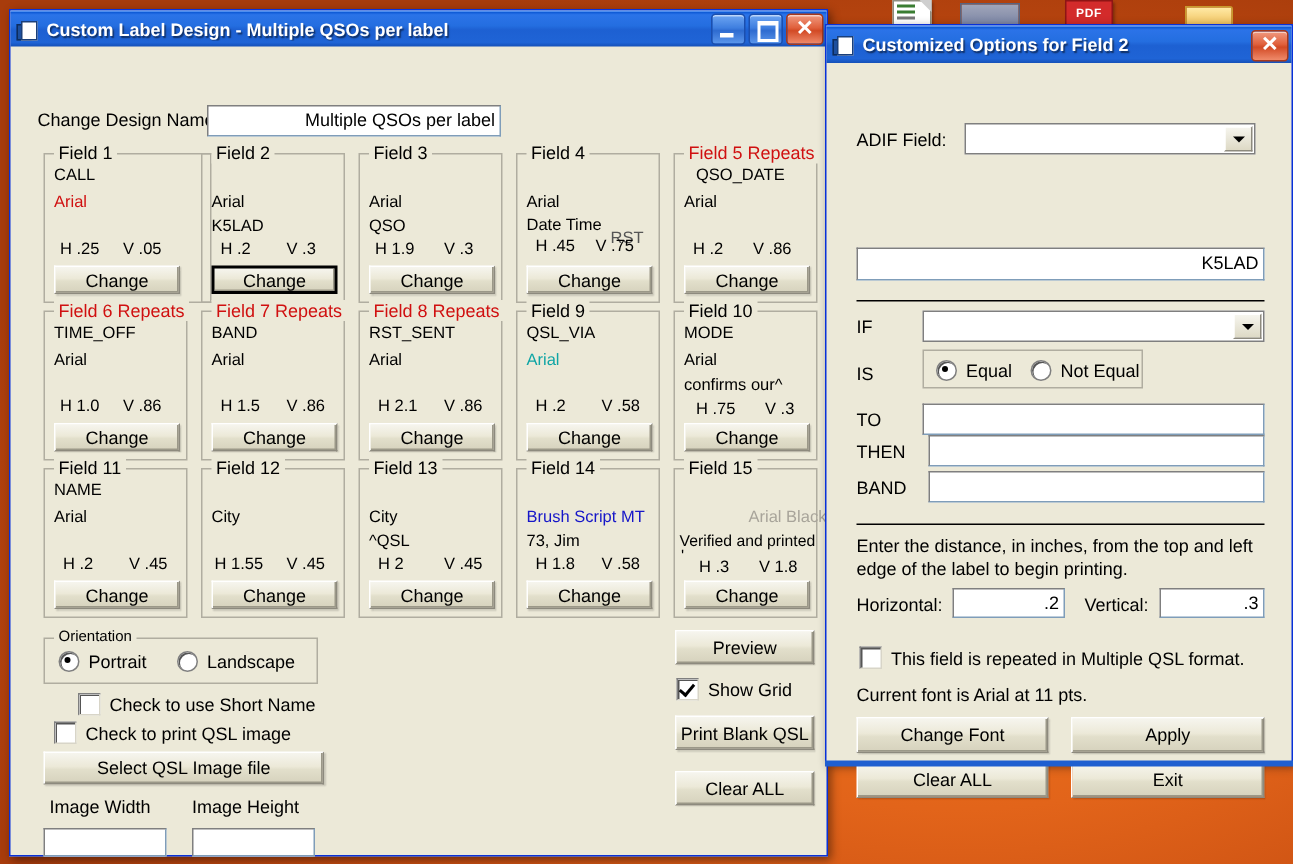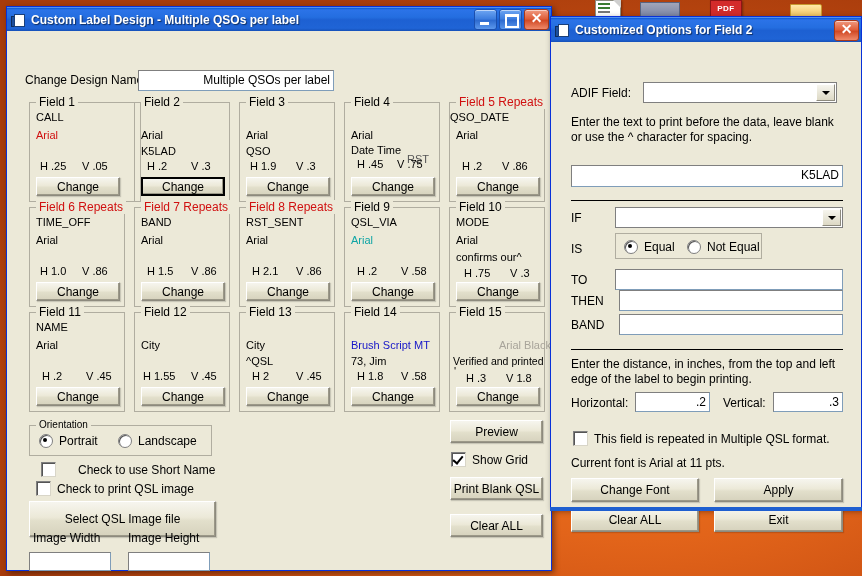--- a/index.html
+++ b/index.html
@@ -469,21 +469,21 @@
         <span class="ln" style="left:6px; top:26px;">Arial</span>
         <span class="ln" style="left:6px; top:41px;">Date          Time</span>
         <span class="ln" style="left:62px; top:50px; color:#555;">RST</span>
         <span class="ln" style="left:12px; top:55px;">H .45</span>
         <span class="ln" style="left:52px; top:55px;">V .75</span>
         <span class="btn" style="left:6px; top:74px; width:84px; height:19px;">Change</span>
       </div>
 
       <div class="grp repeat" style="left:442px; top:71px; width:96px; height:100px;">
         <span class="cap">Field 5 Repeats</span>
-        <span class="ln" style="left:0; top:8px;">QSO_DATE</span>
+        <span class="ln" style="left:14px; top:8px;">QSO_DATE</span>
         <span class="ln" style="left:6px; top:26px;">Arial</span>
         <span class="ln" style="left:12px; top:57px;">H .2</span>
         <span class="ln" style="left:52px; top:57px;">V .86</span>
         <span class="btn" style="left:6px; top:74px; width:84px; height:19px;">Change</span>
       </div>
 
       <div class="grp repeat" style="left:22px; top:176px; width:96px; height:100px;">
         <span class="cap">Field 6 Repeats</span>
         <span class="ln" style="left:6px; top:8px;">TIME_OFF</span>
         <span class="ln" style="left:6px; top:26px;">Arial</span>
@@ -579,31 +579,31 @@
         <span class="rad on" style="left:9px; top:8px;">
           <span class="circ"></span>
           <span>Portrait</span>
         </span>
         <span class="rad" style="left:88px; top:8px;">
           <span class="circ"></span>
           <span>Landscape</span>
         </span>
       </div>
 
-      <span class="chk" style="left:34px; top:431px;gap:16px;">
+      <span class="chk" style="left:45px; top:431px;">
         <span class="box"></span>
         <span>Check to use Short Name</span>
       </span>
 
       <span class="chk" style="left:29px; top:450px;">
         <span class="box"></span>
         <span>Check to print QSL image</span>
       </span>
 
-      <span class="btn" style="left:22px; top:470px; width:187px; height:36px;">Select QSL Image file</span>
+      <span class="btn" style="left:22px; top:470px; width:187px; height:22px;">Select QSL Image file</span>
 
       <span class="lbl" style="left:26px; top:500px;">Image Width</span>
       <span class="lbl" style="left:121px; top:500px;">Image Height</span>
 
       <span class="tbox" style="left:22px; top:521px; width:82px; height:19px;"></span>
       <span class="tbox" style="left:121px; top:521px; width:82px; height:19px;"></span>
 
       <span class="btn" style="left:443px; top:389px; width:93px; height:23px;">Preview</span>
 
       <span class="chk on" style="left:444px; top:421px;">
@@ -632,21 +632,20 @@
     </div>
 
     <div class="winbody">
 
       <span class="lbl" style="left:20px; top:44px;">ADIF Field:</span>
       <span class="combo" style="left:92px; top:40px; width:194px; height:21px;">
         <span></span>
         <span class="arrow"></span>
       </span>
 
-      <span class="para" style="left:20px; top:73px; width:272px;">Enter the text to print before the data, leave blank or use the ^ character for spacing.</span>
 
       <span class="tbox" style="left:20px; top:123px; width:272px; height:22px;">K5LAD</span>
 
       <span class="sep" style="left:20px; top:158px; width:272px;"></span>
 
       <span class="lbl" style="left:20px; top:169px;">IF</span>
       <span class="combo" style="left:64px; top:165px; width:228px; height:21px;">
         <span></span>
         <span class="arrow"></span>
       </span>

